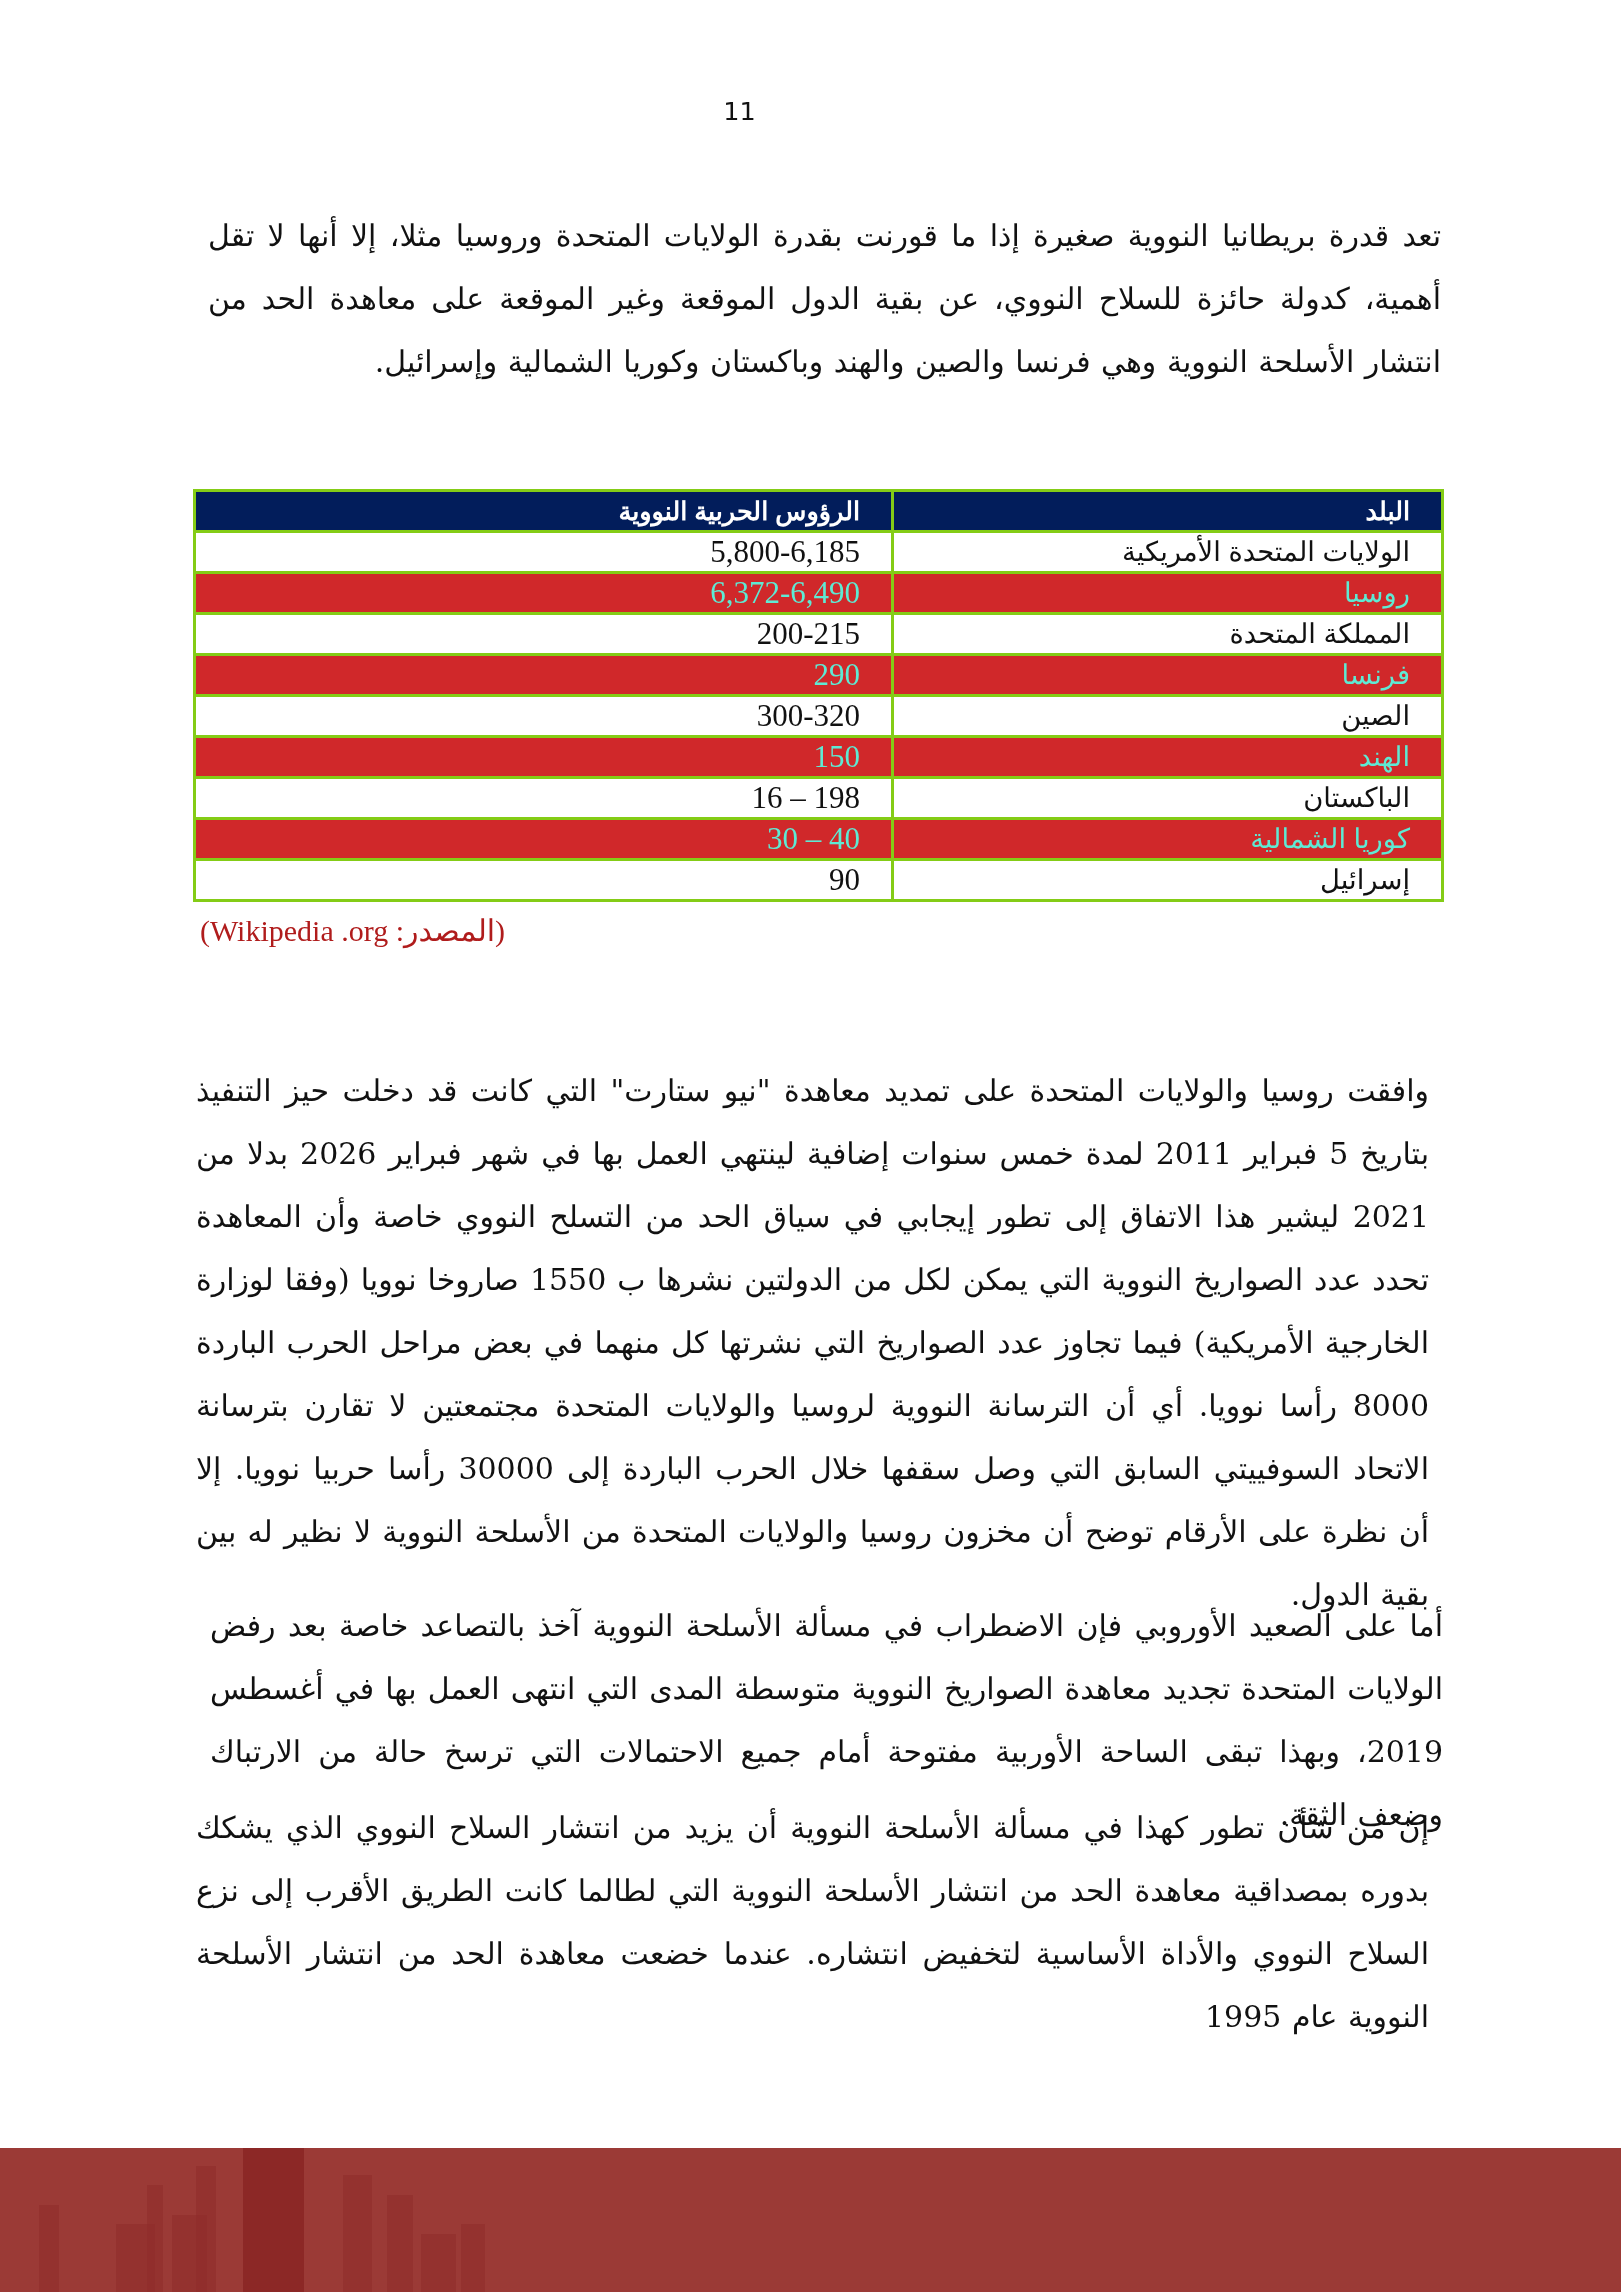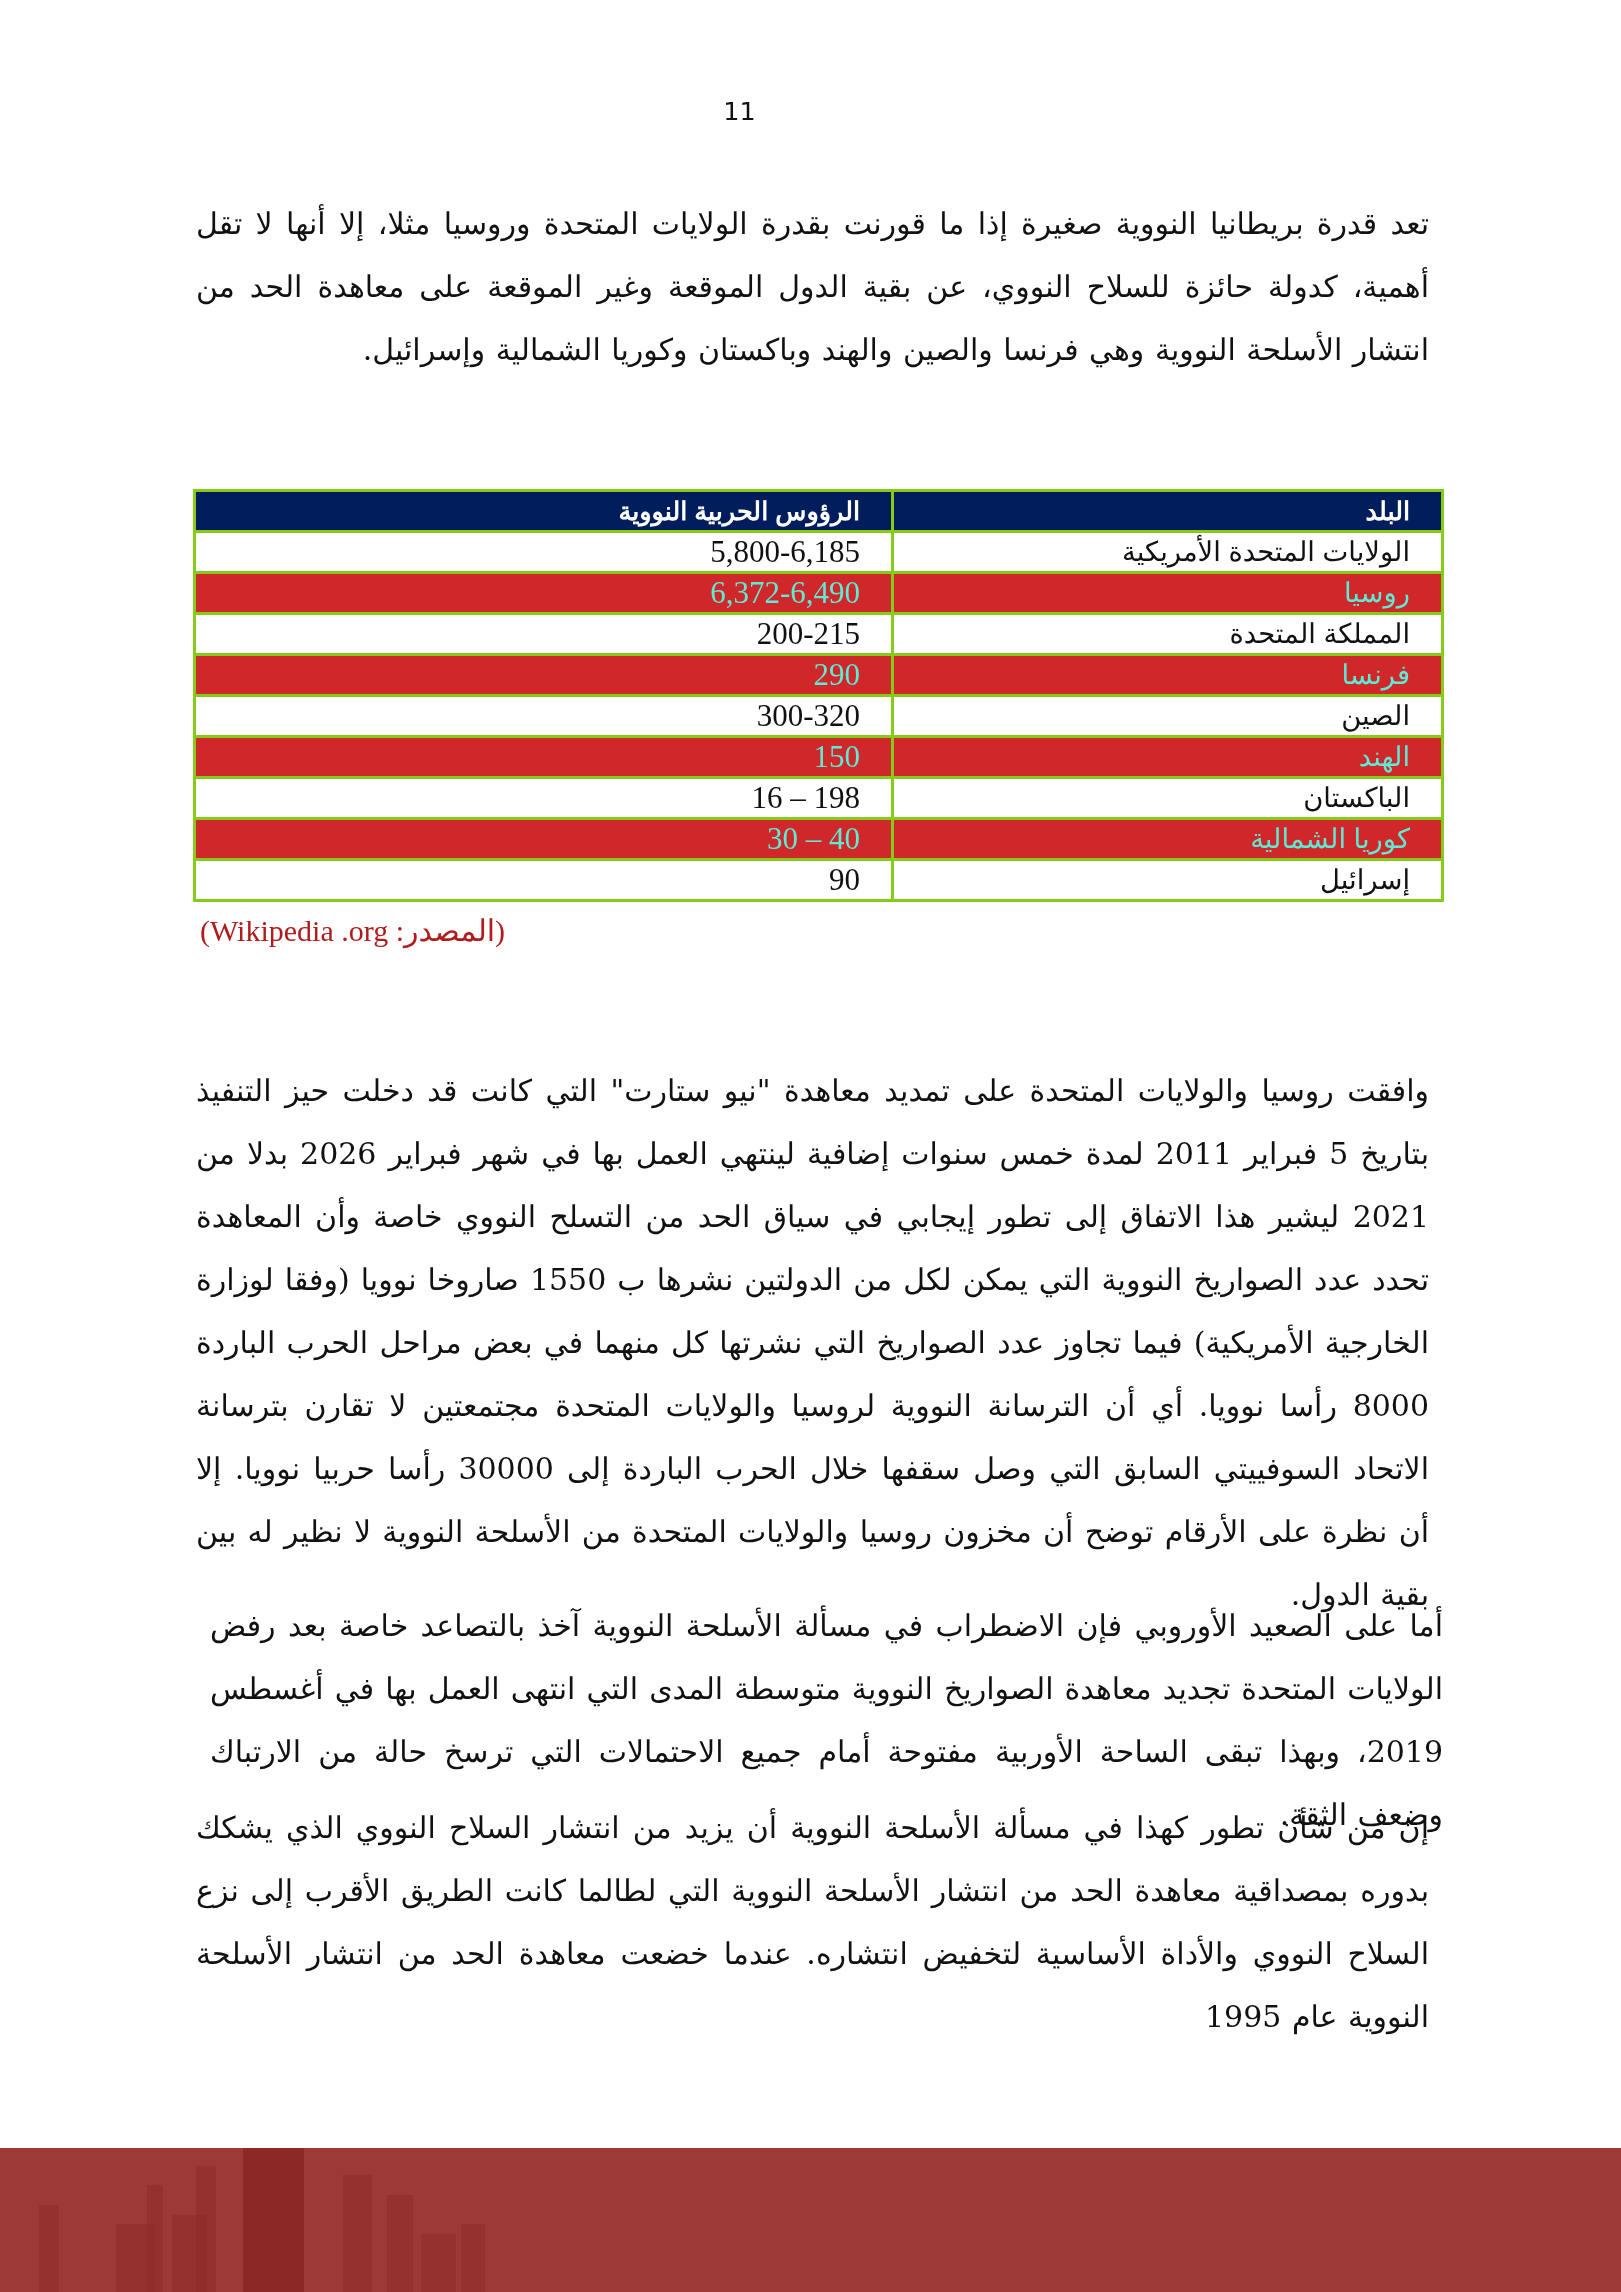--- a/index.html
+++ b/index.html
@@ -97,21 +97,21 @@
     overflow: hidden;
   }
   .skyline { position: absolute; bottom: 0; background: #8e2c29; opacity: 0.55; }
   .tower { position: absolute; left: 243px; top: 0; width: 61px; height: 145px; background: #8a2623; opacity: 0.85; }
 </style>
 </head>
 <body>
 
 <div class="page-number">11</div>
 
-<p class="para" id="p1" style="margin:0">تعد قدرة بريطانيا النووية صغيرة إذا ما قورنت بقدرة الولايات المتحدة وروسيا مثلا، إلا أنها لا تقل أهمية، كدولة حائزة للسلاح النووي، عن بقية الدول الموقعة وغير الموقعة على معاهدة الحد من انتشار الأسلحة النووية وهي فرنسا والصين والهند وباكستان وكوريا الشمالية وإسرائيل.</p>
+<p class="para" id="p1" style="margin:12px">تعد قدرة بريطانيا النووية صغيرة إذا ما قورنت بقدرة الولايات المتحدة وروسيا مثلا، إلا أنها لا تقل أهمية، كدولة حائزة للسلاح النووي، عن بقية الدول الموقعة وغير الموقعة على معاهدة الحد من انتشار الأسلحة النووية وهي فرنسا والصين والهند وباكستان وكوريا الشمالية وإسرائيل.</p>
 
 <table class="warheads">
   <thead>
     <tr>
       <th class="col-country">البلد</th>
       <th>الرؤوس الحربية النووية</th>
     </tr>
   </thead>
   <tbody id="table-body">
       <tr class="row-white">

